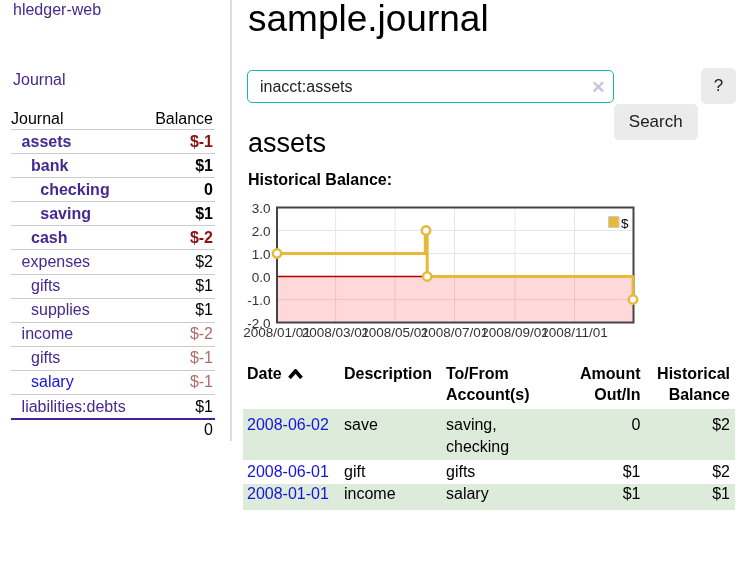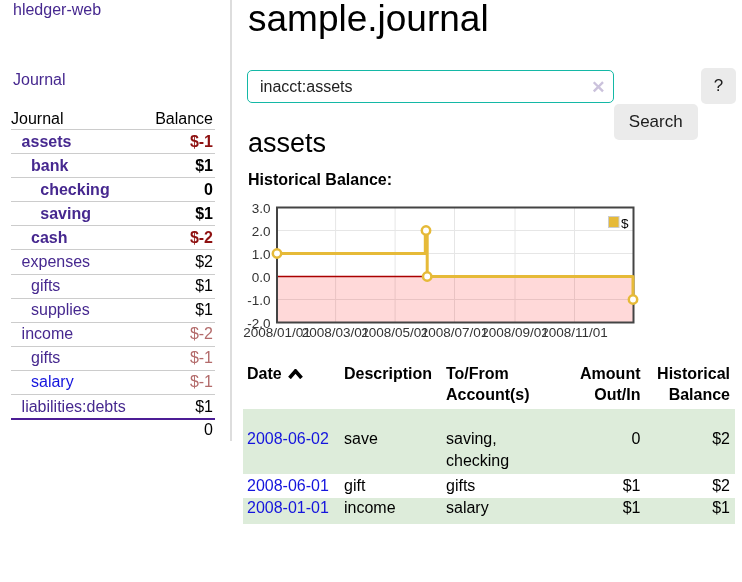--- a/index.html
+++ b/index.html
@@ -39,21 +39,21 @@
 #h2 { position:absolute; left:248px; top:128px; font-size:27px; font-weight:normal; color:#000; }
 #hb { position:absolute; left:248px; top:171px; font-size:16px; font-weight:bold; color:#000; }
 
 #chart { position:absolute; left:230px; top:195px; }
 
 
 table.reg { position:absolute; left:243px; top:363px; border-collapse:collapse; font-size:16px; table-layout:fixed; width:492px; }
 table.reg th { font-weight:bold; text-align:left; vertical-align:top; padding:0 0 4px 0; line-height:21px; }
 table.reg td { padding:1.2px 0 3.3px 0; line-height:21.5px; vertical-align:top; }
 table.reg tr.r1 td { padding-top:3.2px; padding-bottom:0.3px; }
-table.reg tr.r3 td { padding-top:19px; padding-bottom:3.3px; }
+table.reg tr.r3 td { padding-top:5px; padding-bottom:3.3px; }
 table.reg tr.r4 td { padding-bottom:1px;margin-left:35px; }
 table.reg tr.r5 td { line-height:18px; padding-bottom:7.3px; }
 table.reg .r { text-align:right; padding-right:5px; }
 table.reg tr.g { background:#ddecda; }
 table.reg td:first-child { padding-left:4px; }
 table.reg th:first-child { padding-left:4px; }
 </style>
 </head>
 <body>
 <div id="page">

